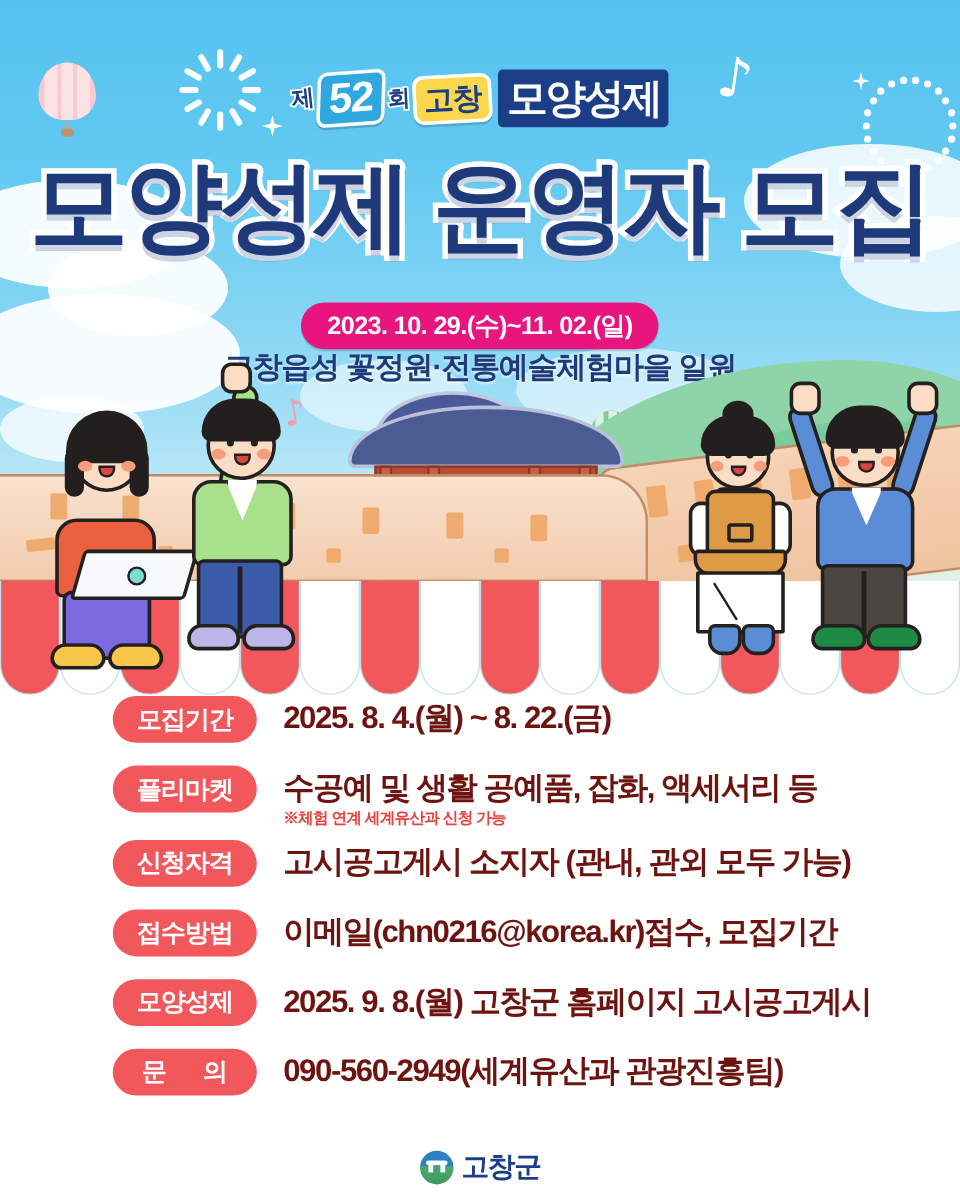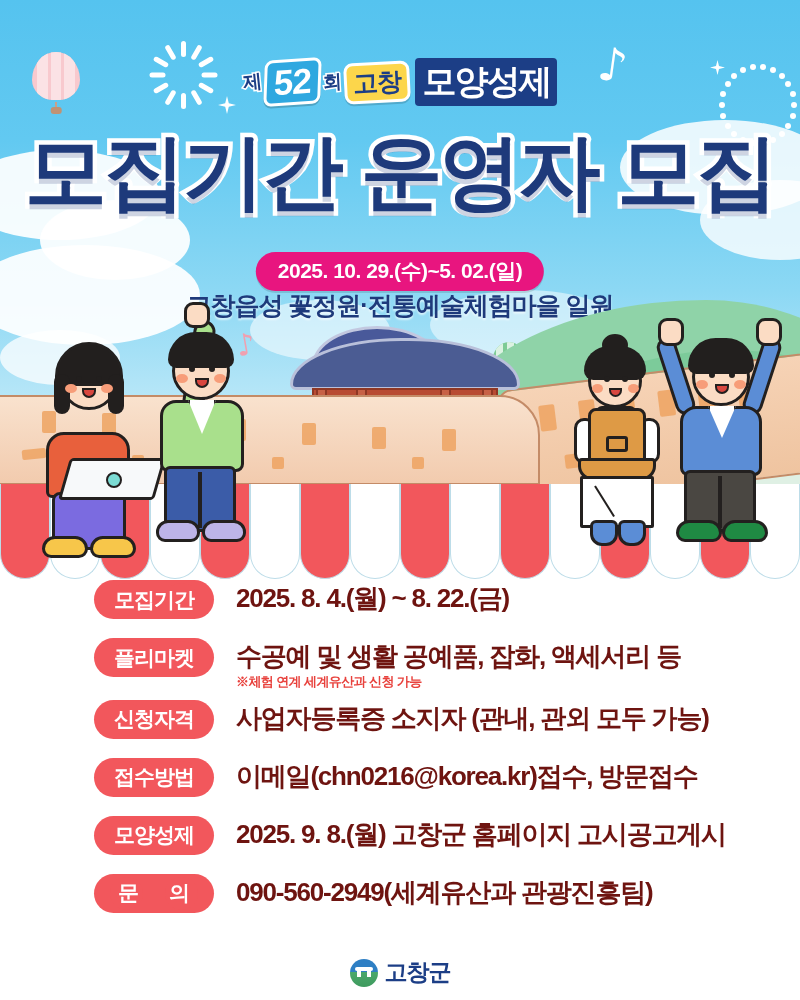--- a/index.html
+++ b/index.html
@@ -363,23 +363,23 @@
   </div>
 
   <div class="fest-logo">
     <span class="fl-part fl-je">제</span>
     <span class="fl-part fl-52">52</span>
     <span class="fl-part fl-hoe">회</span>
     <span class="fl-part fl-gc">고창</span>
     <span class="fl-part fl-moyang">모양성제</span>
   </div>
 
-  <div class="main-title">모집기간 운영자 모집</div>
-
-  <div class="date-pill">2025. 10. 29.(수)~5. 02.(일)</div>
+  <div class="main-title">모양성제 운영자 모집</div>
+
+  <div class="date-pill">2023. 10. 29.(수)~11. 02.(일)</div>
   <div class="place">고창읍성 꽃정원·전통예술체험마을 일원</div>
 
   <div class="hill-green"></div>
   <div class="hill-green2"></div>
   <div class="ground"></div>
 
   <div class="wall wall-right">
     <div class="wall-brick" style="left:40px;  top:18px; width:16px; height:26px;"></div>
     <div class="wall-brick" style="left:80px;  top:18px; width:16px; height:26px;"></div>
     <div class="wall-brick" style="left:120px; top:18px; width:16px; height:26px;"></div>
@@ -524,27 +524,27 @@
       <div class="row">
         <div class="pill">
           <span>플리마켓</span>
         </div>
         <div class="val"><span>수공예 및 생활 공예품, 잡화, 액세서리 등</span><span class="note-sm">※체험 연계 세계유산과 신청 가능</span></div>
       </div>
       <div class="row">
         <div class="pill">
           <span>신청자격</span>
         </div>
-        <div class="val"><span>사업자등록증 소지자 (관내, 관외 모두 가능)</span></div>
+        <div class="val"><span>고시공고게시 소지자 (관내, 관외 모두 가능)</span></div>
       </div>
       <div class="row">
         <div class="pill">
           <span>접수방법</span>
         </div>
-        <div class="val"><span>이메일(chn0216@korea.kr)접수, 방문접수</span></div>
+        <div class="val"><span>이메일(chn0216@korea.kr)접수, 모집기간</span></div>
       </div>
       <div class="row">
         <div class="pill">
           <span>모양성제</span>
         </div>
         <div class="val"><span>2025. 9. 8.(월) 고창군 홈페이지 고시공고게시</span></div>
       </div>
       <div class="row">
         <div class="pill wide-space">
           <span>문 의</span>

